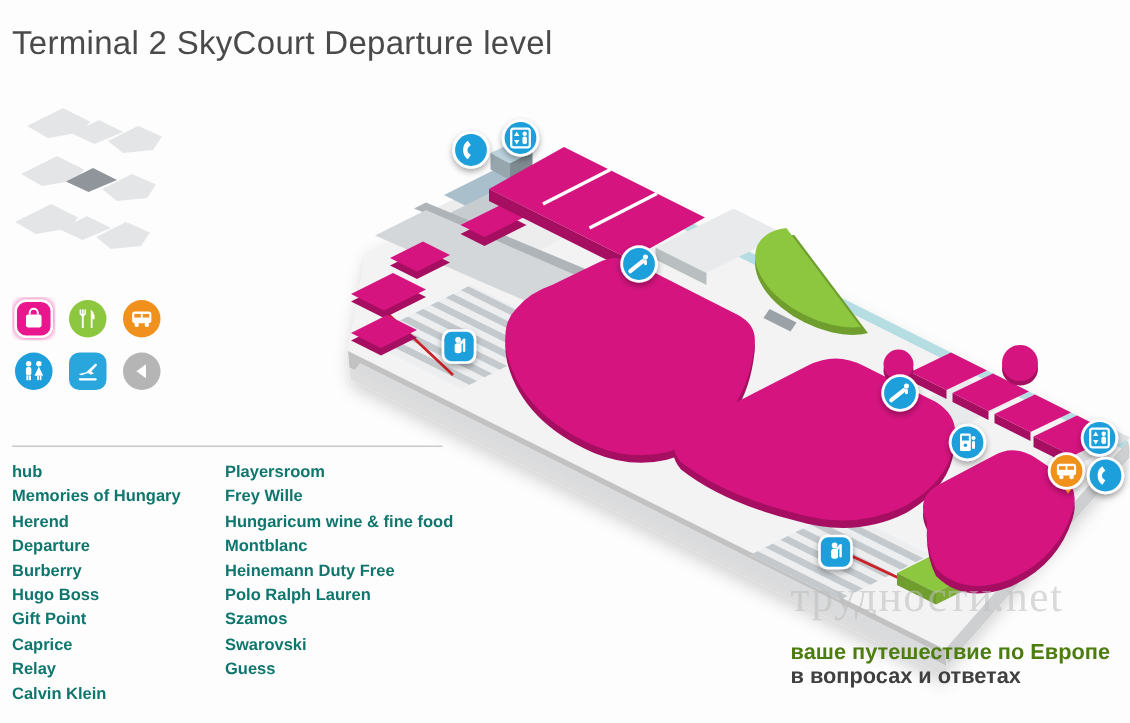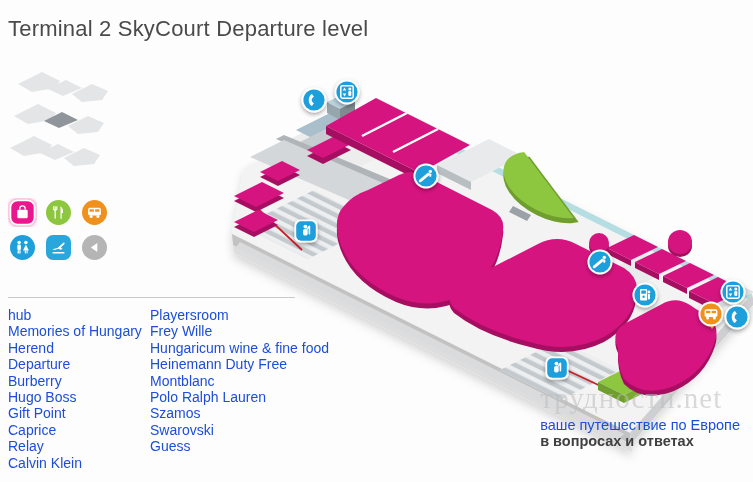--- a/index.html
+++ b/index.html
@@ -11,25 +11,25 @@
   .map-svg { position:absolute; left:0; top:0; }
   .level-sel { position:absolute; left:8px; top:64px; }
   .legend { position:absolute; left:8px; top:198px; display:grid;
             grid-template-columns:repeat(3,29px); grid-gap:6px 7px; }
   .legend svg { display:block; cursor:pointer; }
   .shops-panel { position:absolute; left:8px; top:290px; width:300px; }
   .shops-title { font-size:18px; color:#3a3a3a; font-weight:400; }
   .shops-rule { border:none; border-top:1px solid #c9c9c9; margin:7px 0 9px 0; width:287px; }
   .shop-cols { display:flex; }
   .shop-col { list-style:none; width:142px; }
-  .shop-col li { font-size:14px; color:#1d4ed8; line-height:16.4px; white-space:nowrap; }
+  .shop-col li { font-size:11px; color:#0f766e; line-height:16.4px; white-space:nowrap;font-weight:bold; }
   .watermark { position:absolute; right:13px; top:382px; pointer-events:none; }
   .wm-domain { font-family:"Liberation Serif", serif; font-size:29px; color:#bdbdbd;
                opacity:0.55; letter-spacing:1px; }
-  .wm-line { font-size:14.5px; font-weight:normal; color:#1d4ed8; margin-top:2px; }
+  .wm-line { font-size:14.5px; font-weight:bold; color:#4d7c0f; margin-top:12px; }
   .wm-line2 { font-size:14.5px; font-weight:bold; color:#404040; padding-right:28px; }
 </style>
 </head>
 <body>
 
 <div class="stage">
 
   <svg class="map-svg" width="753" height="482" viewBox="0 0 753 482" xmlns="http://www.w3.org/2000/svg">
     <defs>
       <filter id="msh" x="-80%" y="-80%" width="260%" height="260%">
@@ -342,22 +342,22 @@
           <li>Hugo Boss</li>
           <li>Gift Point</li>
           <li>Caprice</li>
           <li>Relay</li>
           <li>Calvin Klein</li>
         </ul>
       <ul class="shop-col">
           <li>Playersroom</li>
           <li>Frey Wille</li>
           <li>Hungaricum wine &amp; fine food</li>
+          <li>Montblanc</li>
           <li>Heinemann Duty Free</li>
-          <li>Montblanc</li>
           <li>Polo Ralph Lauren</li>
           <li>Szamos</li>
           <li>Swarovski</li>
           <li>Guess</li>
         </ul>
     </div>
   </div>
 
   <div class="watermark">
     <div class="wm-domain">трудности.net</div>

